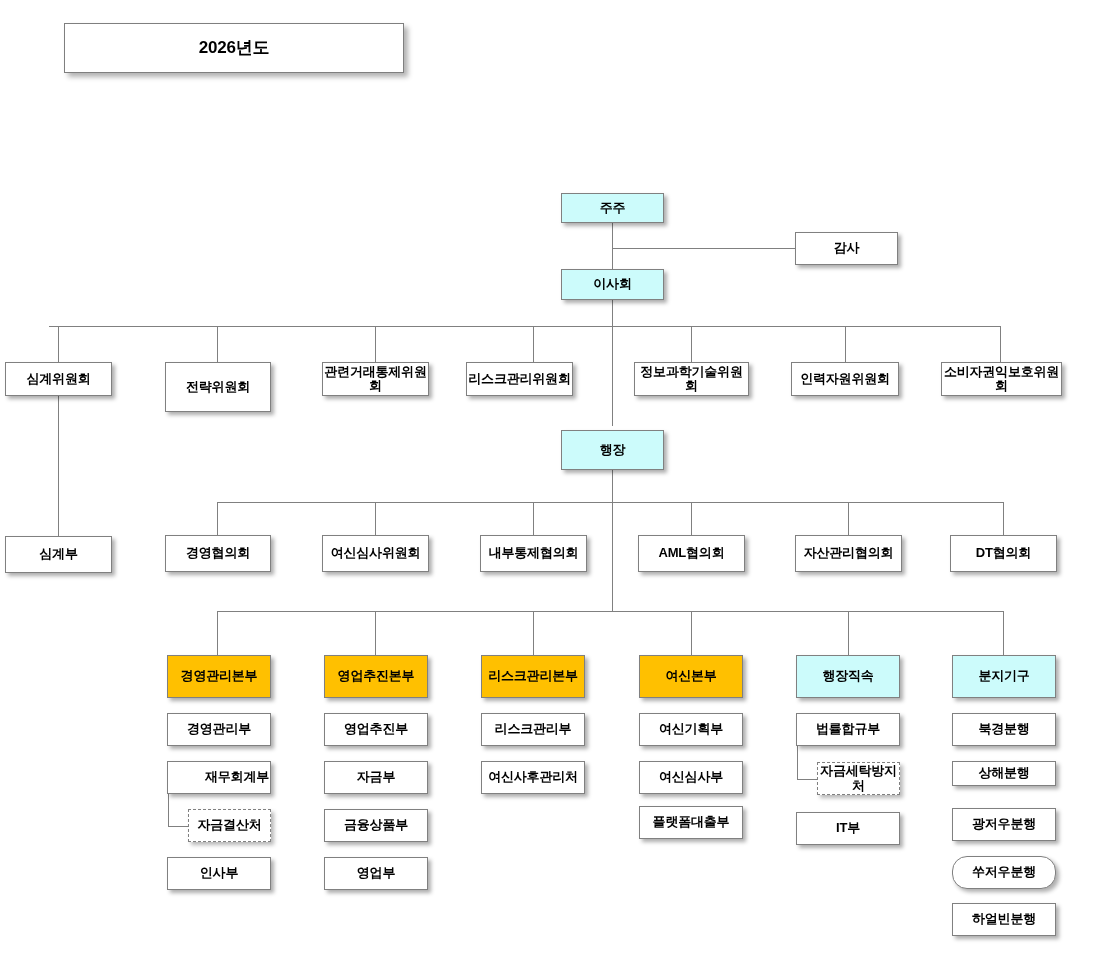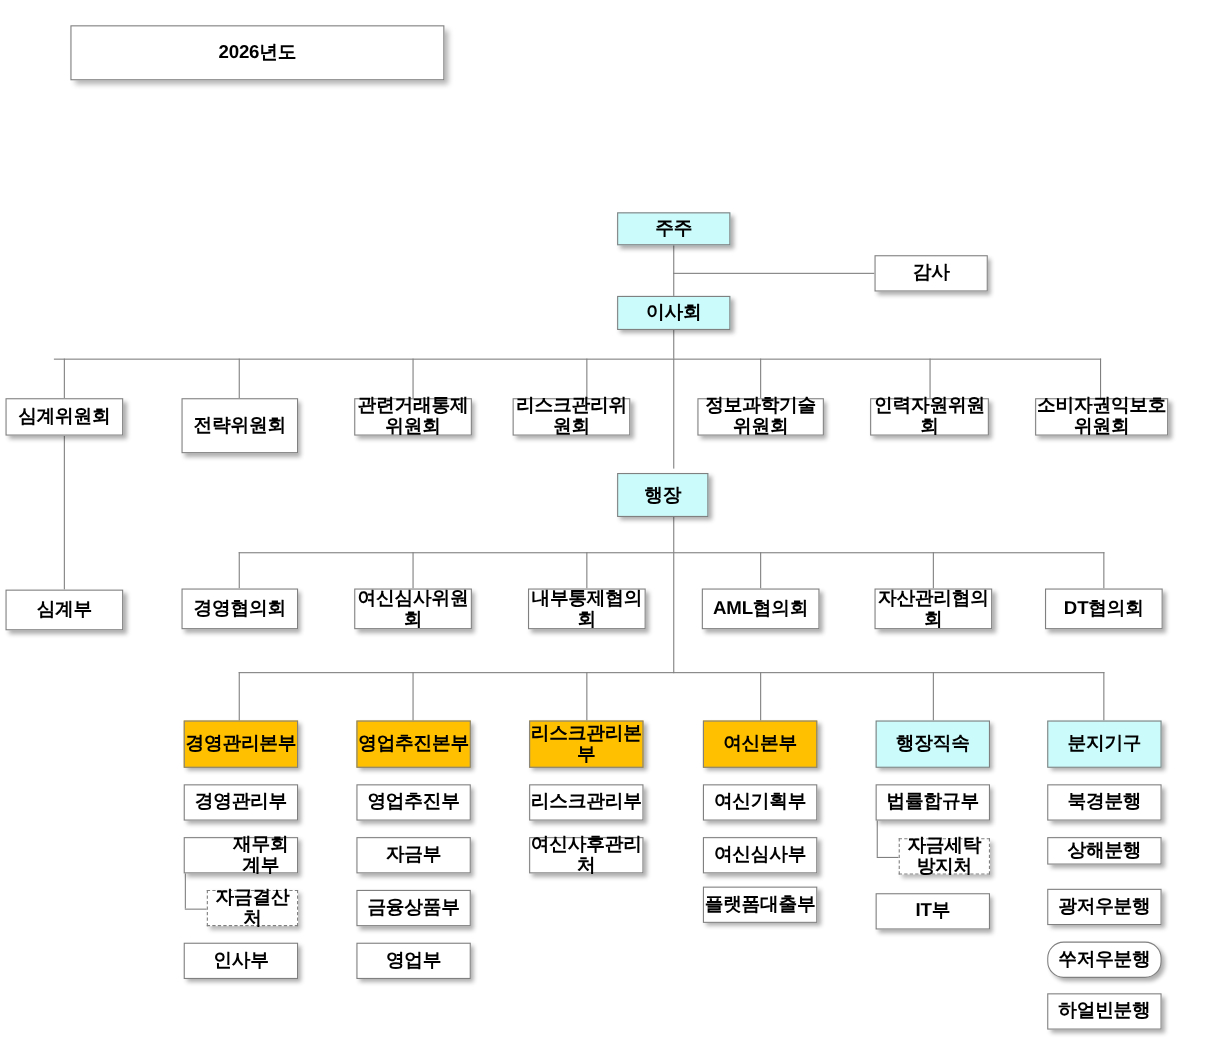--- a/index.html
+++ b/index.html
@@ -17,21 +17,21 @@
     background: #ffffff;
     overflow: hidden;
   }
   
   .node {
     position: absolute;
     box-sizing: border-box;
     border: 1px solid #808080;
     background: #ffffff;
     color: #000000;
-    font-size: 17px;
+    font-size: 13px;
     font-weight: bold;
     letter-spacing: -0.2px;
     display: flex;
     align-items: center;
     justify-content: center;
     text-align: center;
     line-height: 1.1;
     box-shadow: 3px 3px 4px rgba(0,0,0,0.32);
     z-index: 5;
   }
@@ -107,21 +107,21 @@
 
   <div class="ln v" style="left:797px; top:730px; height:49px;"></div>
   <div class="ln h" style="left:797px; top:779px; width:20px;"></div>
 
   <div class="node cyan" style="left:561px; top:193px; width:103px; height:30px;">주주</div>
 
   <div class="node" style="left:795px; top:232px; width:103px; height:33px;">감사</div>
 
   <div class="node cyan" style="left:561px; top:269px; width:103px; height:31px;">이사회</div>
 
-  <div class="node cyan" style="left:561px; top:430px; width:83px; height:40px;">행장</div>
+  <div class="node cyan" style="left:561px; top:430px; width:103px; height:40px;">행장</div>
 
   <div class="node" style="left:5px; top:362px; width:107px; height:34px;">심계위원회</div>
   <div class="node" style="left:165px; top:362px; width:106px; height:50px;">전략위원회</div>
   <div class="node" style="left:322px; top:362px; width:107px; height:34px;">관련거래통제위원회</div>
   <div class="node" style="left:466px; top:362px; width:107px; height:34px;">리스크관리위원회</div>
   <div class="node" style="left:634px; top:362px; width:115px; height:34px;">정보과학기술위원회</div>
   <div class="node" style="left:791px; top:362px; width:108px; height:34px;">인력자원위원회</div>
   <div class="node" style="left:941px; top:362px; width:121px; height:34px;">소비자권익보호위원회</div>
 
   <div class="node" style="left:5px; top:536px; width:107px; height:37px;">심계부</div>

